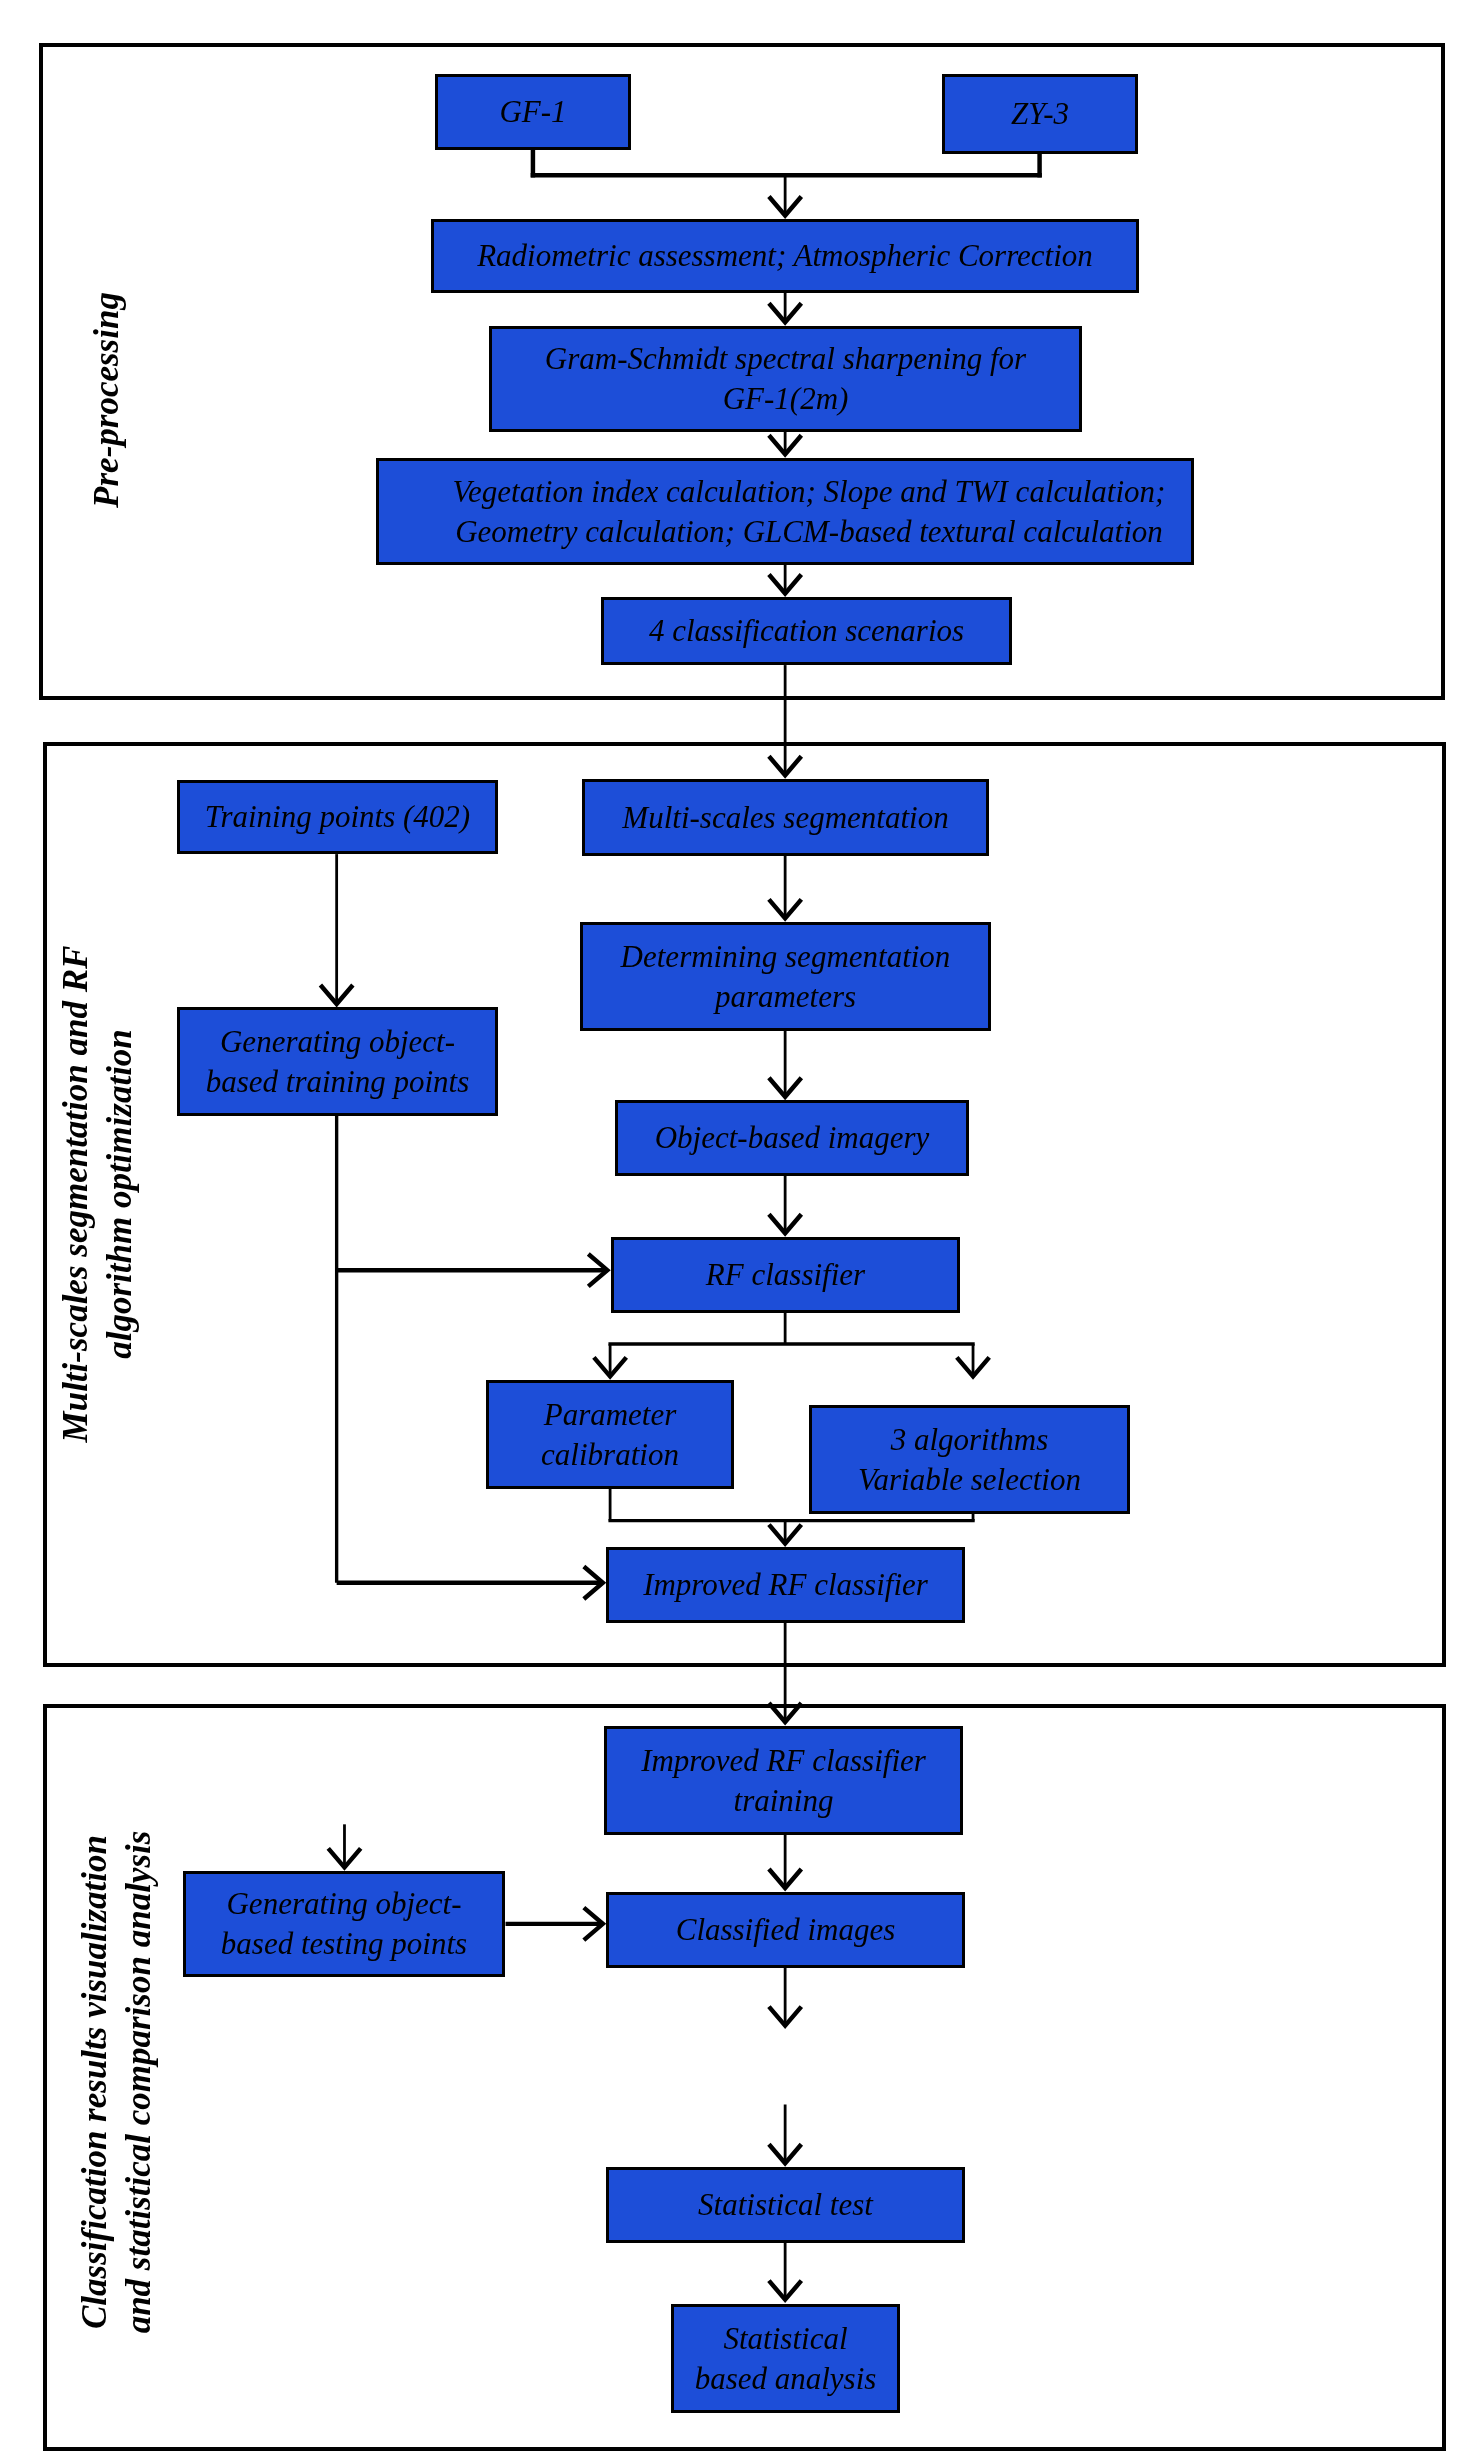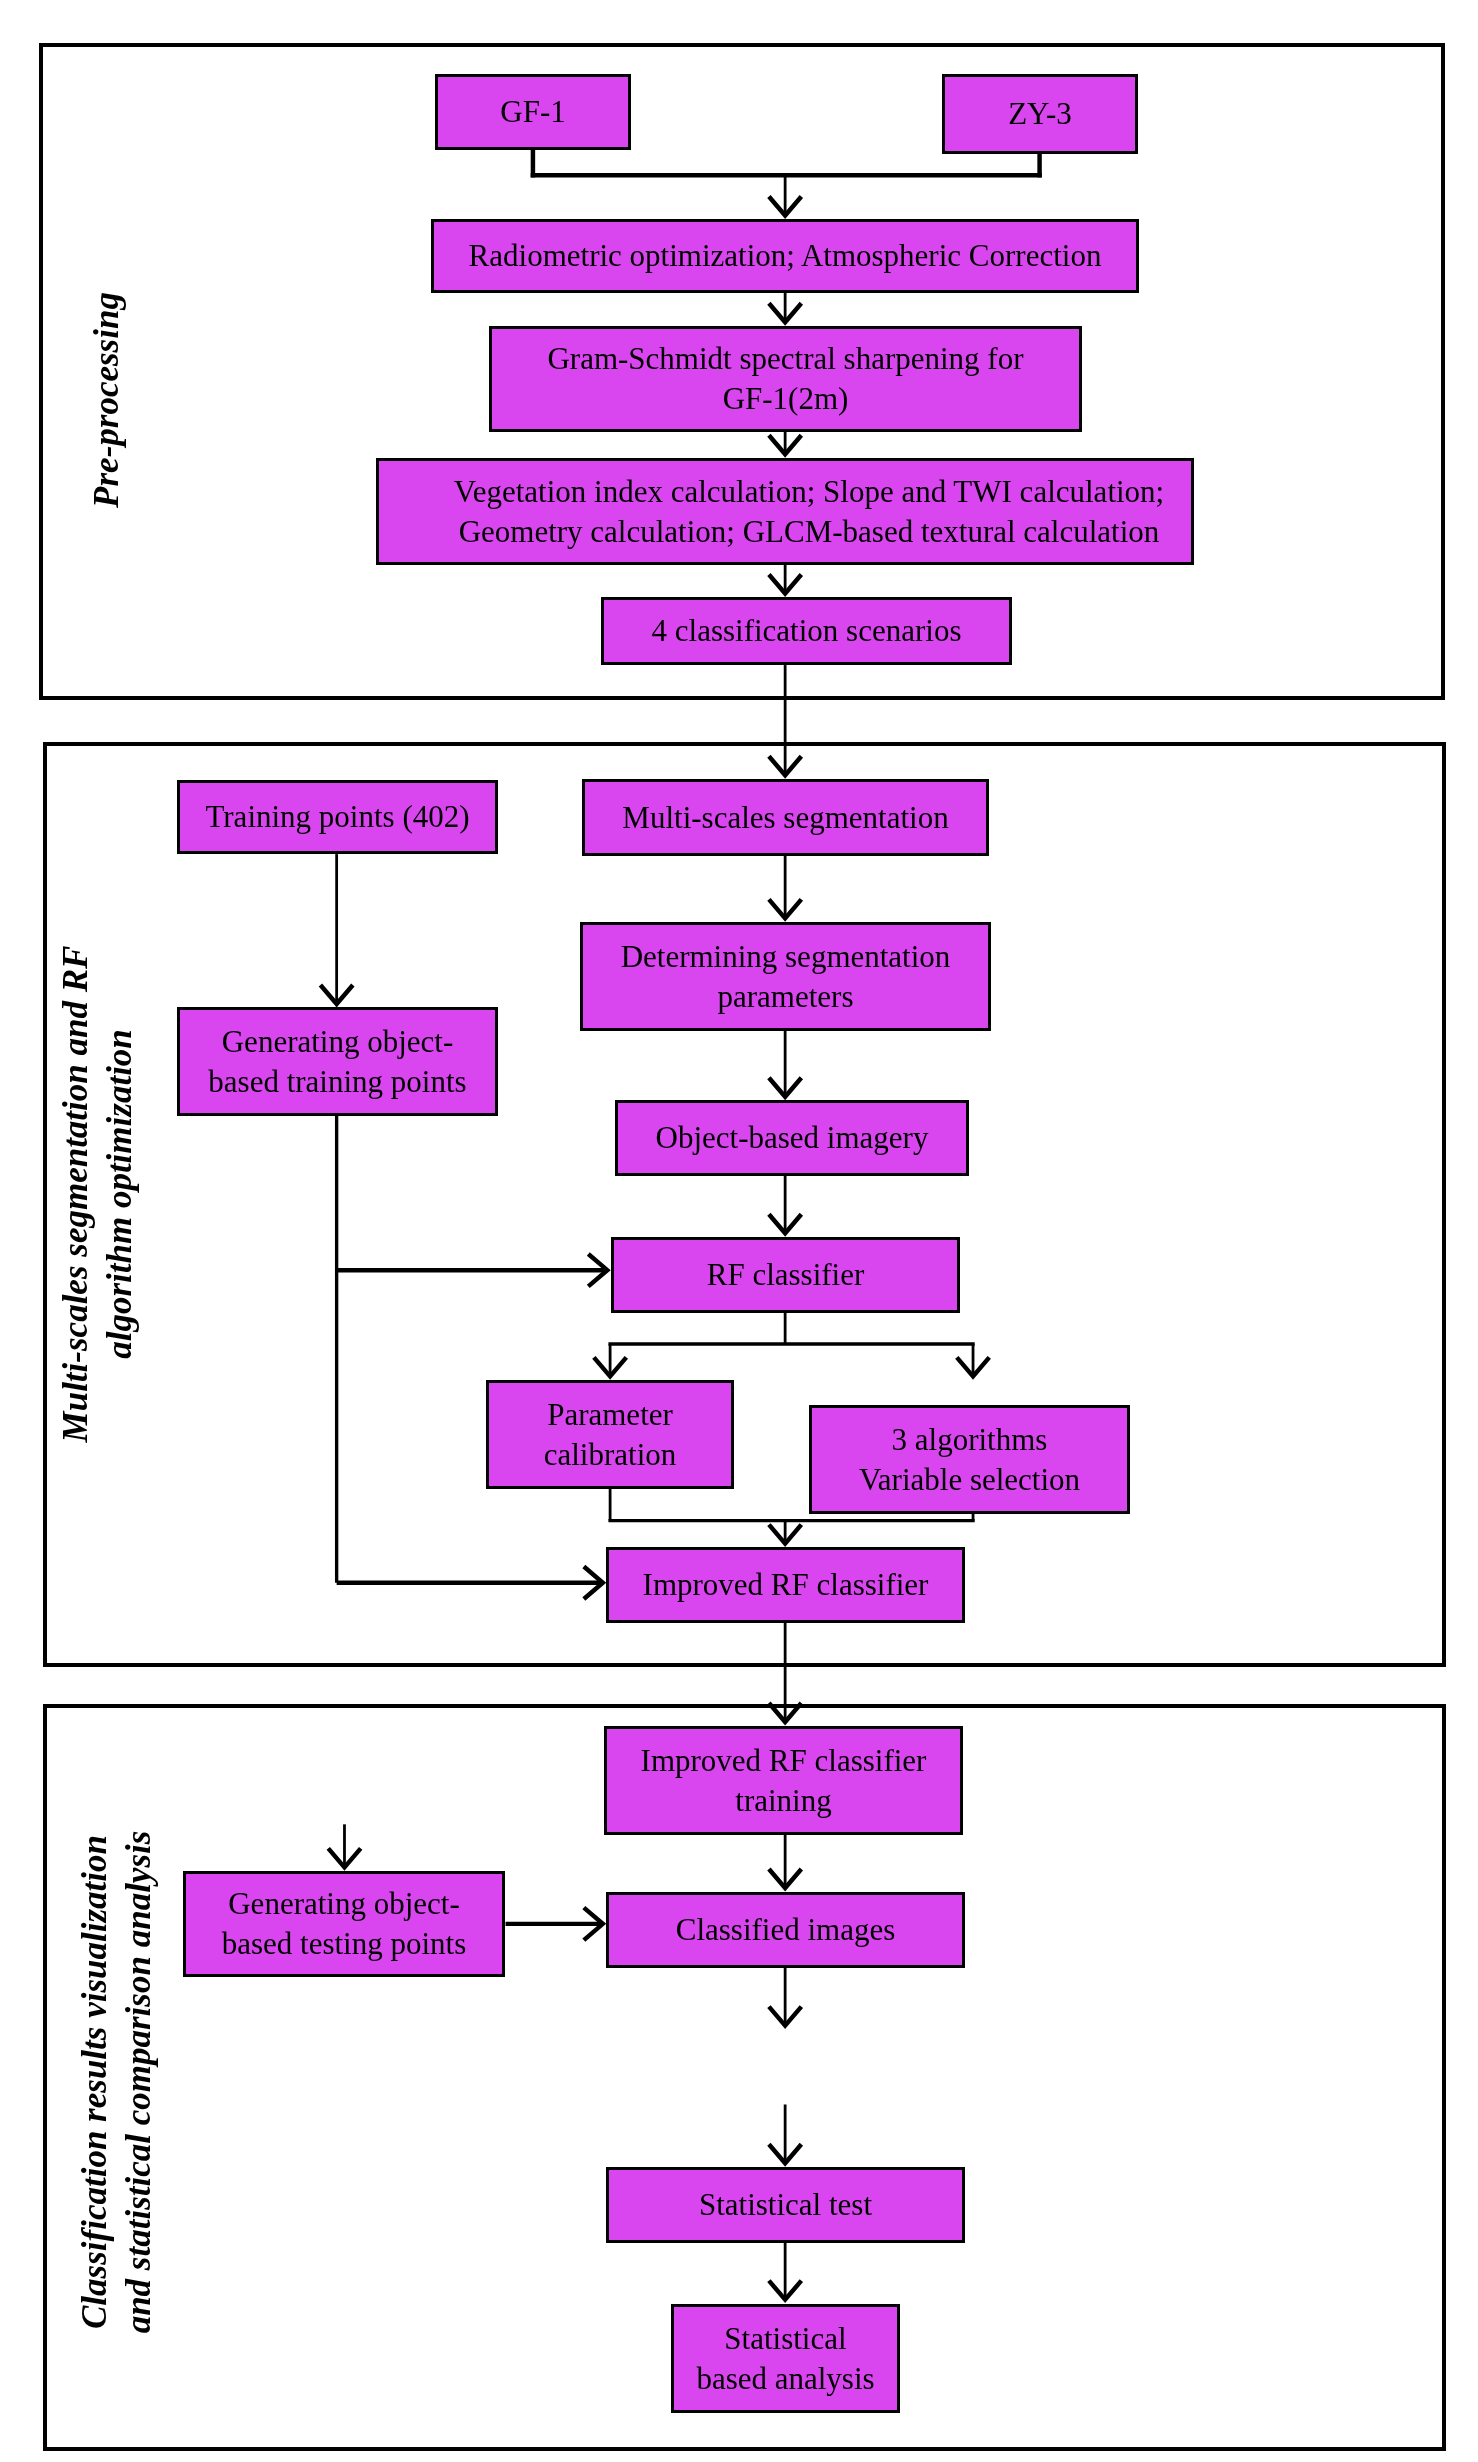--- a/index.html
+++ b/index.html
@@ -29,29 +29,30 @@
   .connectors {
     position: absolute;
     left: 0; top: 0;
     width: 1478px;
     height: 2462px;
   }
   .node {
     position: absolute;
     border: 3.9px solid #000;
     box-sizing: border-box;
-    background: #d946ef;
+    background: #1d4ed8;
     display: flex;
     flex-direction: column;
     align-items: center;
     justify-content: center;
     text-align: center;
     font-size: 31px;
     line-height: 1.28;
     color: #000;
+    font-style: italic;
   }
   .node .line {
     white-space: nowrap;
   }
   .vlabel {
     position: absolute;
     transform: translate(-50%, -50%) rotate(-90deg);
     font-style: italic;
     font-weight: bold;
     font-size: 35px;
@@ -129,21 +130,21 @@
     <line x1="1404" y1="4010" x2="1404" y2="4112" stroke="#000" stroke-width="5" marker-end="url(#arrow)"></line>
   </svg>
 
   <div class="node" style="left:435px; top:74px; width:196px; height:76px;">
     <span class="line">GF-1</span>
   </div>
   <div class="node" style="left:942px; top:74px; width:196px; height:80px;">
     <span class="line">ZY-3</span>
   </div>
   <div class="node" style="left:431px; top:219px; width:708px; height:74px;">
-    <span class="line">Radiometric optimization; Atmospheric Correction</span>
+    <span class="line">Radiometric assessment; Atmospheric Correction</span>
   </div>
   <div class="node" style="left:489px; top:326px; width:593px; height:106px;">
     <span class="line">Gram-Schmidt spectral sharpening for</span>
     <span class="line">GF-1(2m)</span>
   </div>
   <div class="node" style="left:376px; top:458px; width:818px; height:107px;padding-left:48px;">
     <span class="line">Vegetation index calculation; Slope and TWI calculation;</span>
     <span class="line">Geometry calculation; GLCM-based textural calculation</span>
   </div>
   <div class="node" style="left:580px; top:597px; width:411px; height:68px;margin-left:21px;">

